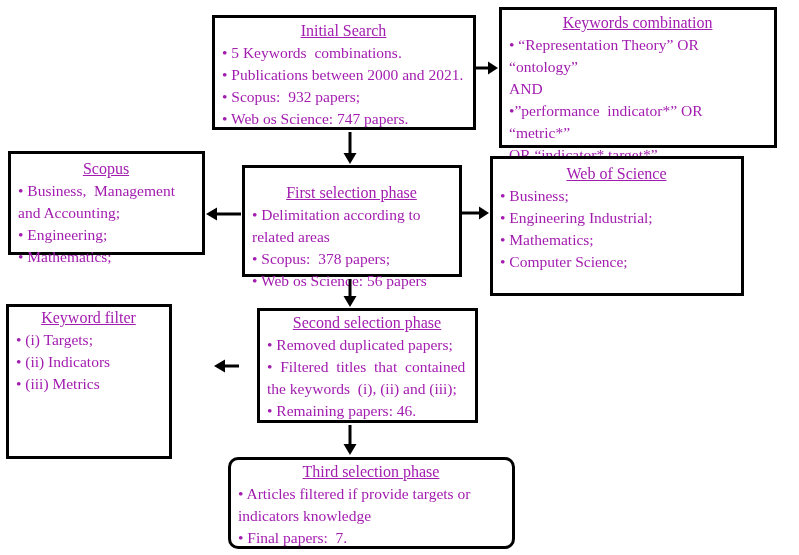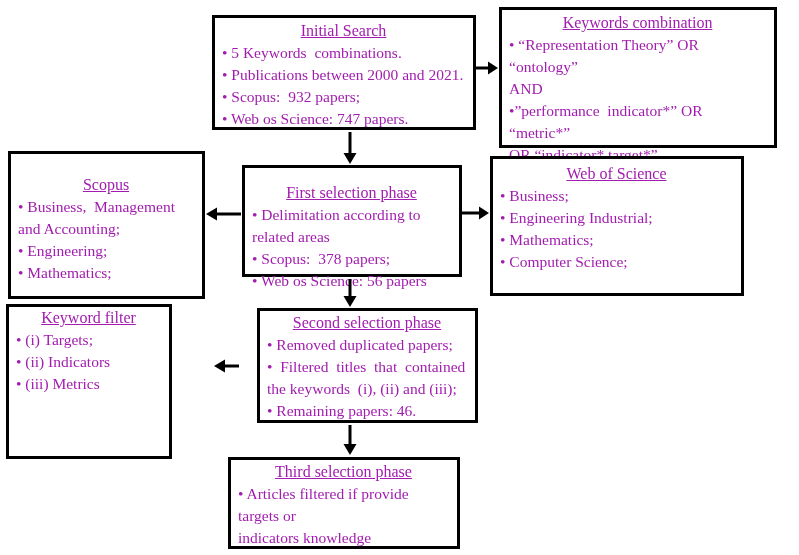--- a/index.html
+++ b/index.html
@@ -67,21 +67,21 @@
   </div>
 
   <div class="box" style="left:499px; top:7px; width:278px; height:141px; ">
     <div class="box-title">Keywords combination</div>
     <div class="box-line">• “Representation Theory” OR “ontology”
 AND</div>
     <div class="box-line">•”performance  indicator*” OR “metric*”
 OR “indicator* target*”</div>
   </div>
 
-  <div class="box" style="left:8px; top:151px; width:197px; height:148px; padding-top:20px;">
+  <div class="box" style="left:8px; top:151px; width:197px; height:104px; padding-top:4px;">
     <div class="box-title">Scopus</div>
     <div class="box-line">• Business,  Management
 and Accounting;</div>
     <div class="box-line">• Engineering;</div>
     <div class="box-line">• Mathematics;</div>
   </div>
 
   <div class="box" style="left:242px; top:165px; width:220px; height:112px; padding-top:14px;">
     <div class="box-title">First selection phase</div>
     <div class="box-line">• Delimitation according to
@@ -106,21 +106,21 @@
   </div>
 
   <div class="box" style="left:240px; top:308px; width:221px; height:115px; padding-top:1px;margin-left:17px;">
     <div class="box-title">Second selection phase</div>
     <div class="box-line">• Removed duplicated papers;</div>
     <div class="box-line">•  Filtered  titles  that  contained
 the keywords  (i), (ii) and (iii);</div>
     <div class="box-line">• Remaining papers: 46.</div>
   </div>
 
-  <div class="box" style="left:228px; top:457px; width:232px; height:92px; padding-top:1px;">
+  <div class="box" style="left:228px; top:457px; width:287px; height:92px; padding-top:1px;border-radius:10px;">
     <div class="box-title">Third selection phase</div>
     <div class="box-line">• Articles filtered if provide targets or
 indicators knowledge</div>
     <div class="box-line">• Final papers:  7.</div>
   </div>
 
   <svg class="arrow-layer" viewBox="0 0 799 555" xmlns="http://www.w3.org/2000/svg">
     <g>
       <line class="arrow-shaft" x1="476" y1="68" x2="489" y2="68"></line>
       <polygon class="arrow-head" points="488,61.5 488,74.5 498,68"></polygon>

